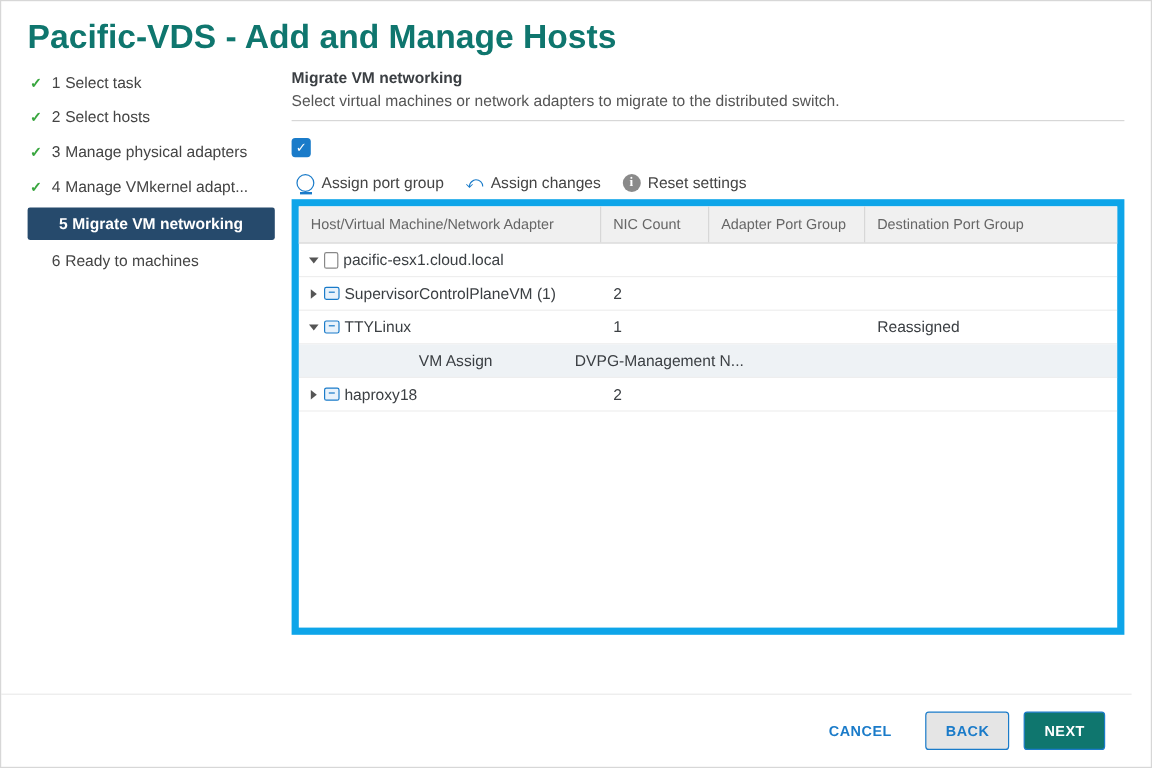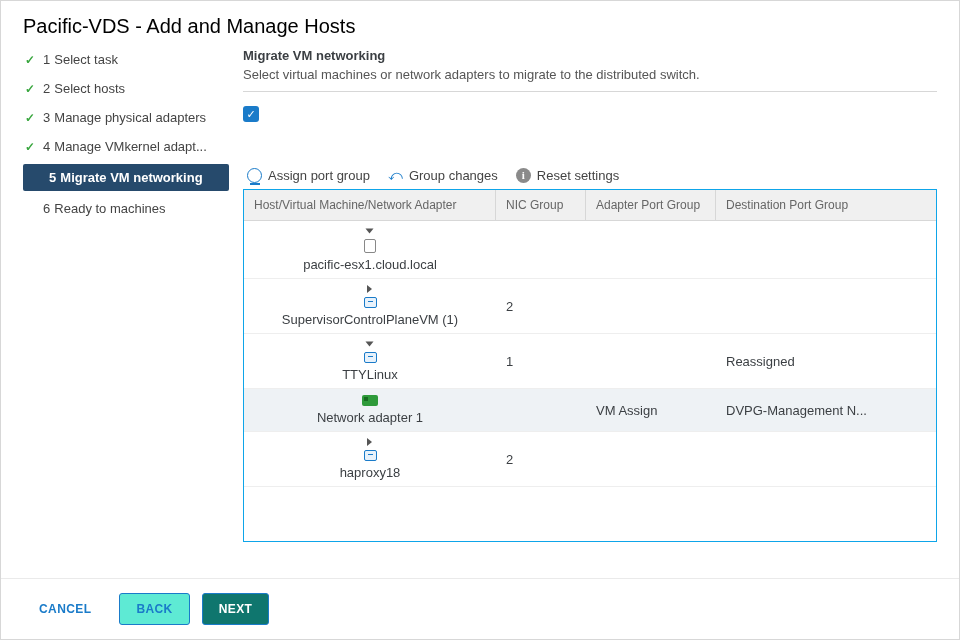--- a/index.html
+++ b/index.html
@@ -1,67 +1,67 @@
 <!DOCTYPE html>
 <html><head>
 <meta charset="utf-8">
 <style>
   * { box-sizing: border-box; margin: 0; padding: 0; }
   html, body { width: 960px; height: 640px; font-family: "Segoe UI", Arial, sans-serif; color: #3b3f43; background:#fff; }
   .dialog { width: 960px; height: 640px; border: 1px solid #d7d7d7; position: relative; background:#fff; }
-  .title { font-size: 20px; font-weight: 400; color:#000000; padding: 14px 22px 10px 22px; }
+  .title { font-size: 28px; font-weight: 700; color:#0f766e; padding: 14px 22px 10px 22px; }
   .body { display: flex; padding: 0 22px; }
   .sidebar { width: 220px; padding-right: 14px; }
   .step { display:flex; align-items:center; font-size:13px; color:#444; padding:4px 6px 4px 2px; margin-bottom:6px; border-radius:2px; cursor:pointer; white-space:nowrap; overflow:hidden; text-overflow:ellipsis; }
   .step .chk { color:#39a63f; font-weight:bold; margin-right:8px; font-size:12px; }
   .step .num { margin-right:4px; }
   .step.pending .chk { visibility:hidden; }
   .step.active { background:#264a6c; color:#fff; font-weight:600; padding:6px 8px; }
   .step.active .chk { visibility:hidden; }
   .main { flex:1; min-width:0; }
   .sect-title { font-weight:600; font-size:13px; margin-bottom:4px; }
   .sect-sub { font-size:13px; color:#555; margin-bottom:9px; }
   .hr { border:0; border-top:1px solid #d7d7d7; margin-bottom:14px; }
   .checkbox-row { display:flex; align-items:center; font-size:13px; color:#444; margin-bottom:14px; }
   .cbx { width:16px; height:16px; border-radius:3px; background:#1a7bc9; color:#fff; display:flex; align-items:center; justify-content:center; font-size:11px; margin-right:8px; }
   .toolbar { display:flex; align-items:center; gap:18px; font-size:13px; color:#444; margin: 0 0 6px 4px; }
-  .tbtn { display:flex; align-items:flex-end; gap:6px; cursor:pointer;margin-top:32px; }
+  .tbtn { display:flex; align-items:flex-end; gap:6px; cursor:pointer; }
   .ticon { width:15px; height:15px; display:inline-block; }
   .assign-icon { border-radius:50%; border:1px solid #1a7bc9; position:relative; }
   .assign-icon::after{ content:""; position:absolute; width:10px; height:2px; background:#1a7bc9; bottom:-3px; left:2px; }
   .reset-icon::before{ content: "⤺"; color:#1a7bc9; font-size:14px; line-height:1; }
   .info-icon { border-radius:50%; background:#8a8a8a; color:#fff; font-size:11px; text-align:center; line-height:15px; font-weight:bold; font-family:serif; }
-  .grid { border:1px solid #0ea5e9; }
+  .grid { border:6px solid #0ea5e9; }
   .ghead { display:flex; background:#f0f0f0; font-size:12px; color:#666; border-bottom:1px solid #d7d7d7; }
   .ghead > div { padding:8px 10px; border-right:1px solid #d7d7d7; }
   .ghead > div:last-child{ border-right:none; }
   .c-name { flex: 0 0 252px; }
   .c-nic { flex: 0 0 90px; }
   .c-src { flex: 0 0 130px; }
   .c-dst { flex: 1; }
   .gbody { font-size:13px; height:320px; overflow:auto; }
   .row { display:flex; align-items:center; border-bottom:1px solid #eee; }
-  .row > div { padding:6px 10px;flex-direction:column; }
+  .row > div { padding:6px 10px; }
   .row .c-name { display:flex; align-items:center; gap:4px; }
   .row.sel { background:#eef2f5; }
   .caret { display:inline-block; width:0; height:0; border-top:4px solid transparent; border-bottom:4px solid transparent; border-left:5px solid #555; cursor:pointer; margin-right:2px; }
   .caret.open { transform:rotate(90deg); }
   .host-icon { width:12px; height:14px; border:1px solid #888; border-radius:2px; display:inline-block; }
   .vm-icon { width:13px; height:11px; border:1px solid #1a7bc9; border-radius:2px; display:inline-block; position:relative; background:#e8f2fb; }
   .vm-icon::after{content:""; position:absolute; left:3px; right:3px; top:3px; height:1px; background:#1a7bc9;}
   .nic-icon { width:16px; height:11px; background:#2e9a3a; border-radius:2px; display:inline-block; position:relative; }
   .nic-icon::after{content:"";position:absolute;width:4px;height:4px;background:#166b21;left:2px;top:2px;}
   .indent1 { padding-left:8px; }
-  .indent2 { padding-left:28px;justify-content:flex-end; }
+  .indent2 { padding-left:28px; }
   .indent3 { padding-left:58px; }
   .italic { }
-  .footer { position:absolute; bottom:0; left:0; right:0; padding:14px 22px; display:flex; gap:12px; border-top:1px solid #eaeaea; align-items:center; }
+  .footer { position:absolute; bottom:0; left:0; right:16px; padding:14px 22px; display:flex; justify-content:flex-end; gap:12px; border-top:1px solid #eaeaea; align-items:center; }
   .btn { font-size:12px; font-weight:600; letter-spacing:0.4px; padding:8px 16px; border-radius:3px; cursor:pointer; }
   .btn-text { color:#1a7bc9; background:transparent; border:none; }
-  .btn-outline { color:#1a7bc9; border:1px solid #1a7bc9; background:#5eead4; }
+  .btn-outline { color:#1a7bc9; border:1px solid #1a7bc9; background:#e5e5e5; }
   .btn-primary { color:#fff; background:#0f766e; border:1px solid #1a7bc9; }
 </style>
 </head>
 <body>
 
 <div class="dialog">
   <div class="title">Pacific-VDS - Add and Manage Hosts</div>
 
   <div class="body">
     <div class="sidebar">
@@ -106,32 +106,32 @@
         <span class="cbx">✓</span>
       </div>
 
       <div class="toolbar">
         <div class="tbtn">
             <span class="ticon assign-icon"></span>
             <span>Assign port group</span>
           </div>
         <div class="tbtn">
             <span class="ticon reset-icon"></span>
-            <span>Group changes</span>
+            <span>Assign changes</span>
           </div>
         <div class="tbtn">
             <span class="ticon info-icon">i</span>
             <span>Reset settings</span>
           </div>
       </div>
 
       <div class="grid">
         <div class="ghead">
           <div class="c-name">Host/Virtual Machine/Network Adapter</div>
-          <div class="c-nic">NIC Group</div>
+          <div class="c-nic">NIC Count</div>
           <div class="c-src">Adapter Port Group</div>
           <div class="c-dst">Destination Port Group</div>
         </div>
         <div class="gbody">
 
           <div class="row">
             <div class="c-name indent1">
                 <span class="caret open"></span>
                 <span class="host-icon"></span>
                 <span>pacific-esx1.cloud.local</span>
@@ -157,24 +157,20 @@
                 <span class="caret open"></span>
                 <span class="vm-icon"></span>
                 <span>TTYLinux</span>
               </div>
             <div class="c-nic">1</div>
               <div class="c-src"></div>
               <div class="c-dst italic">Reassigned</div>
           </div>
 
           <div class="row sel">
-            <div class="c-name indent3">
-                <span class="nic-icon"></span>
-                <span>Network adapter 1</span>
-              </div>
             <div class="c-nic"></div>
               <div class="c-src">VM Assign</div>
               <div class="c-dst">DVPG-Management N...</div>
           </div>
 
           <div class="row">
             <div class="c-name indent2">
                 <span class="caret"></span>
                 <span class="vm-icon"></span>
                 <span>haproxy18</span>

